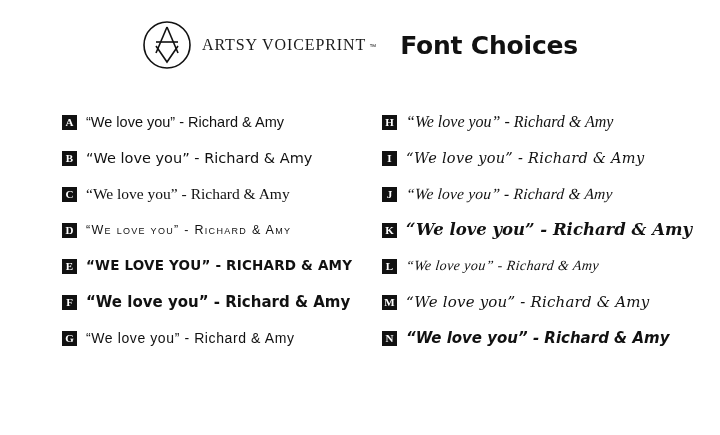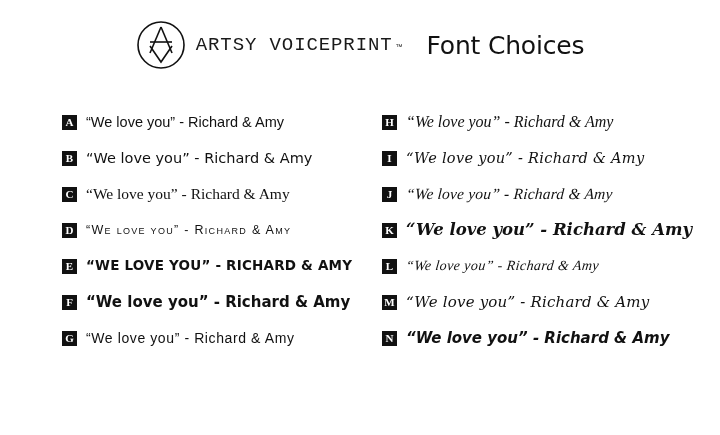--- a/index.html
+++ b/index.html
@@ -30,37 +30,37 @@
     width: 50px;
     height: 50px;
     flex: 0 0 auto;
   }
   .brand {
     display: flex;
     align-items: baseline;
     gap: 3px;
   }
   .brand-name {
-    font-family: Liberation Mono, monospace;
-    font-size: 19px;
+    font-family: Liberation Serif, serif;
+    font-size: 16px;
     letter-spacing: 0.9px;
     font-weight: 400;
     color: #1a1a1a;
     white-space: nowrap;
   }
   .brand-tm {
     font-size: 7px;
     color: #1a1a1a;
     position: relative;
     top: -1px;
   }
   .page-title {
     font-family: "DejaVu Sans", sans-serif;
     font-size: 25px;
-    font-weight: normal;
+    font-weight: bold;
     letter-spacing: -0.2px;
     color: #111111;
     margin-left: 14px;
     white-space: nowrap;
   }
 
   
   .columns {
     display: flex;
     padding: 42px 0 0 0;

